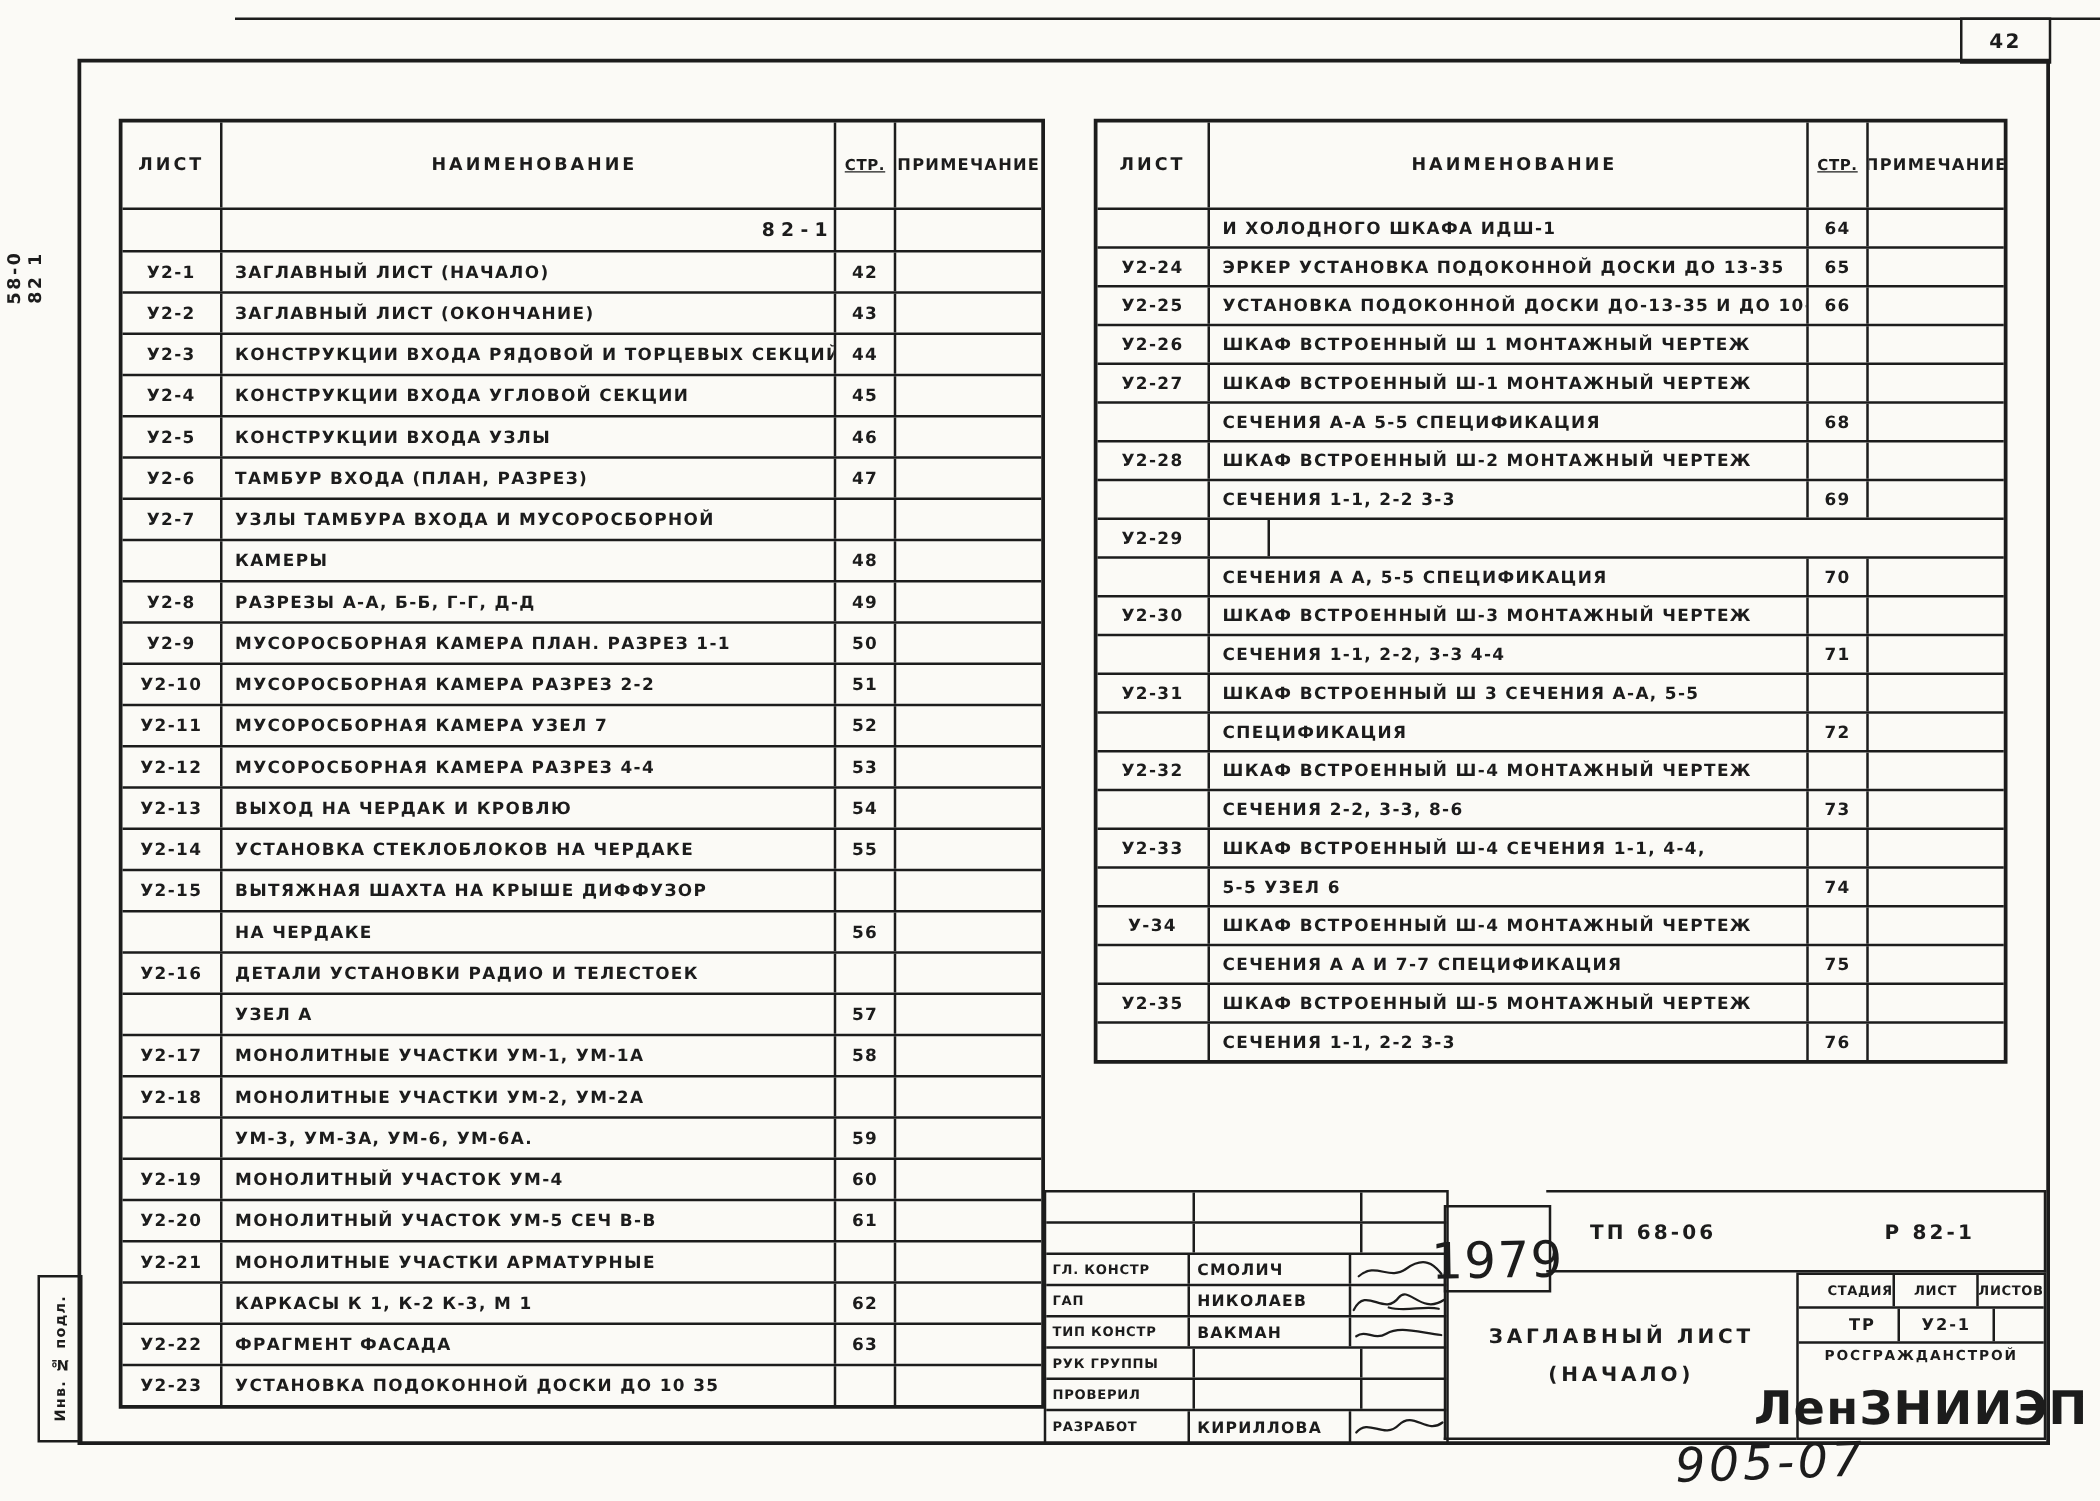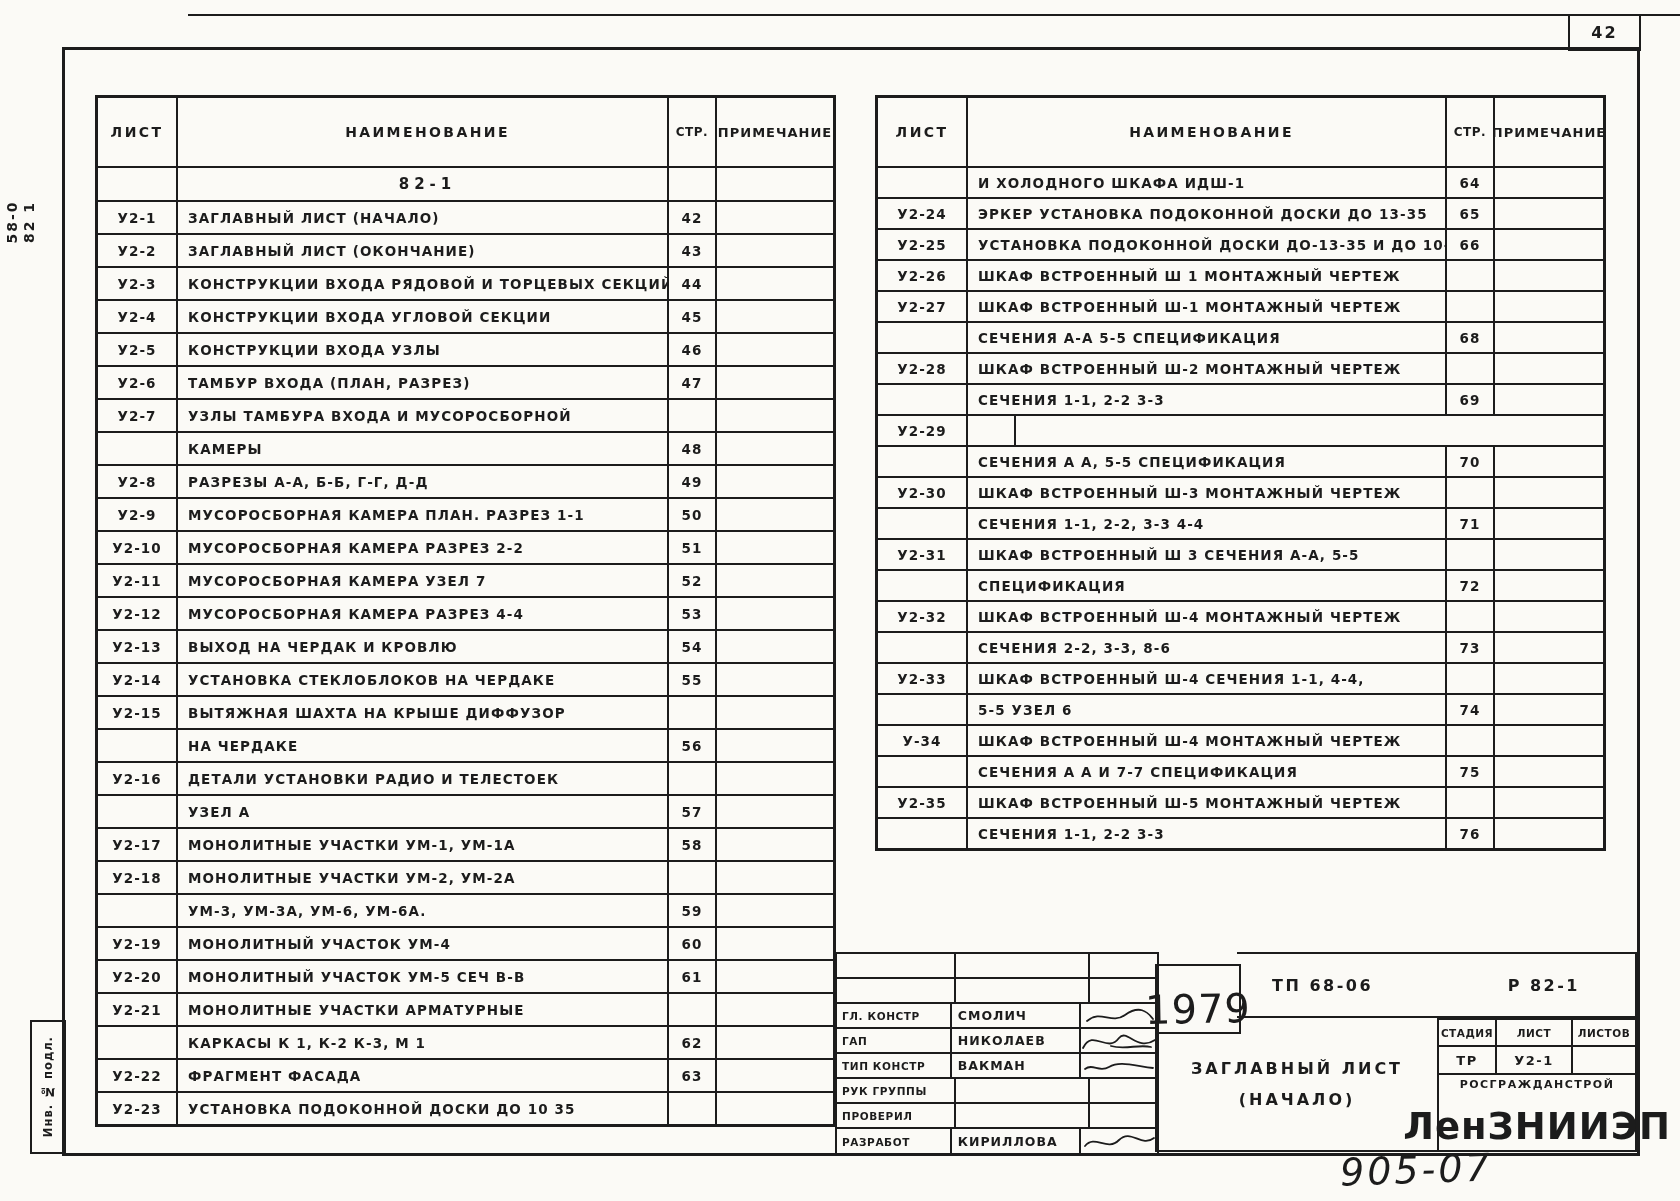--- a/index.html
+++ b/index.html
@@ -36,21 +36,21 @@
   #rtable .cnote{ width:108px; }
   .trow.head{ height:68px; }
   .trow.head .cell{ justify-content:center; }
   .trow.section{ height:32px; }
   .trow.data{ height:31px; }
   #rtable .trow.data{ height:29px; }
 
   .hl{ font-weight:bold; text-transform:uppercase; letter-spacing:1.1px; font-size:13.5px; white-space:nowrap; }
   .cn .hl{ padding-left:10px; }
   .th{ font-size:14px; letter-spacing:2.4px; padding-left:0; }
-  .cp .th{ font-size:12px; letter-spacing:0.5px; }
+  .cp .th{ font-size:12px; letter-spacing:0.5px;text-decoration:underline; }
   .cnote .th{ font-size:13px; letter-spacing:1px; }
   .sec{ font-size:15px; letter-spacing:5px; padding-left:0; }
 
   
   .sign-grid{ position:absolute; left:835px; top:952px; width:320px; height:200px; border:2.5px solid var(--ink); }
   .srow{ display:flex; height:25px; border-bottom:2px solid var(--ink); box-sizing:border-box; }
   .srow:last-child{ border-bottom:none; }
   .srole{ width:112px; border-right:2px solid var(--ink); display:flex; align-items:center; padding-left:5px;
           font-weight:bold; text-transform:uppercase; font-size:10.5px; letter-spacing:0.6px; white-space:nowrap; }
   .sname{ width:126px; border-right:2px solid var(--ink); display:flex; align-items:center; padding-left:6px;
@@ -69,21 +69,21 @@
              display:flex; flex-direction:column; align-items:center; justify-content:center; gap:12px;
              font-weight:bold; text-transform:uppercase; font-size:16px; letter-spacing:3px; }
   .tb-grid{ position:absolute; left:1437px; top:1018px; width:200px; height:134px;
             border:2.5px solid var(--ink); box-sizing:border-box; display:flex; flex-direction:column; }
   .tg-head,.tg-vals{ display:flex; border-bottom:2px solid var(--ink); }
   .tg-head > div,.tg-vals > div{ border-right:2px solid var(--ink); display:flex; align-items:center; justify-content:center;
             font-weight:bold; text-transform:uppercase; white-space:nowrap; }
   .tg-head > div:last-child,.tg-vals > div:last-child{ border-right:none; }
   .tg-head{ height:25px; } .tg-head > div{ font-size:10.5px; letter-spacing:0.5px; }
   .tg-vals{ height:26px; } .tg-vals > div{ font-size:13px; letter-spacing:1.5px; }
-  .tg-c1{ width:56px; } .tg-c2{ width:74px; } .tg-c3{ flex:1; }
+  .tg-c1{ width:56px;margin-left:23px; } .tg-c2{ width:74px; } .tg-c3{ flex:1; }
   .tg-org{ flex:1; display:flex; flex-direction:column; align-items:center; justify-content:center; gap:14px; }
   .tg-org .committee{ font-weight:bold; text-transform:uppercase; font-size:11px; letter-spacing:1.5px; }
   .tg-org .institute{ font-weight:bold; font-size:37px; letter-spacing:1px; }
 
   .footer-num{ position:absolute; left:1340px; top:1148px; font-size:38px; font-style:italic;
                letter-spacing:3px; transform:rotate(-2deg); }
 </style>
 </head>
 <body>
 
@@ -113,21 +113,21 @@
         </div>
         <div class="cell cp">
           <div class="hl th">стр.</div>
         </div>
         <div class="cell cnote">
           <div class="hl th">Примечание</div>
         </div>
       </div>
       <div class="trow section">
         <div class="cell cs"></div>
-        <div class="cell cn" style="justify-content: center;">
+        <div class="cell cn" style="justify-content: flex-end;">
           <div class="hl sec">82-1</div>
         </div>
         <div class="cell cp"></div>
         <div class="cell cnote"></div>
       </div>
       <div class="trow data">
         <div class="cell cs">
           <div class="hl">У2-1</div>
         </div>
         <div class="cell cn">

